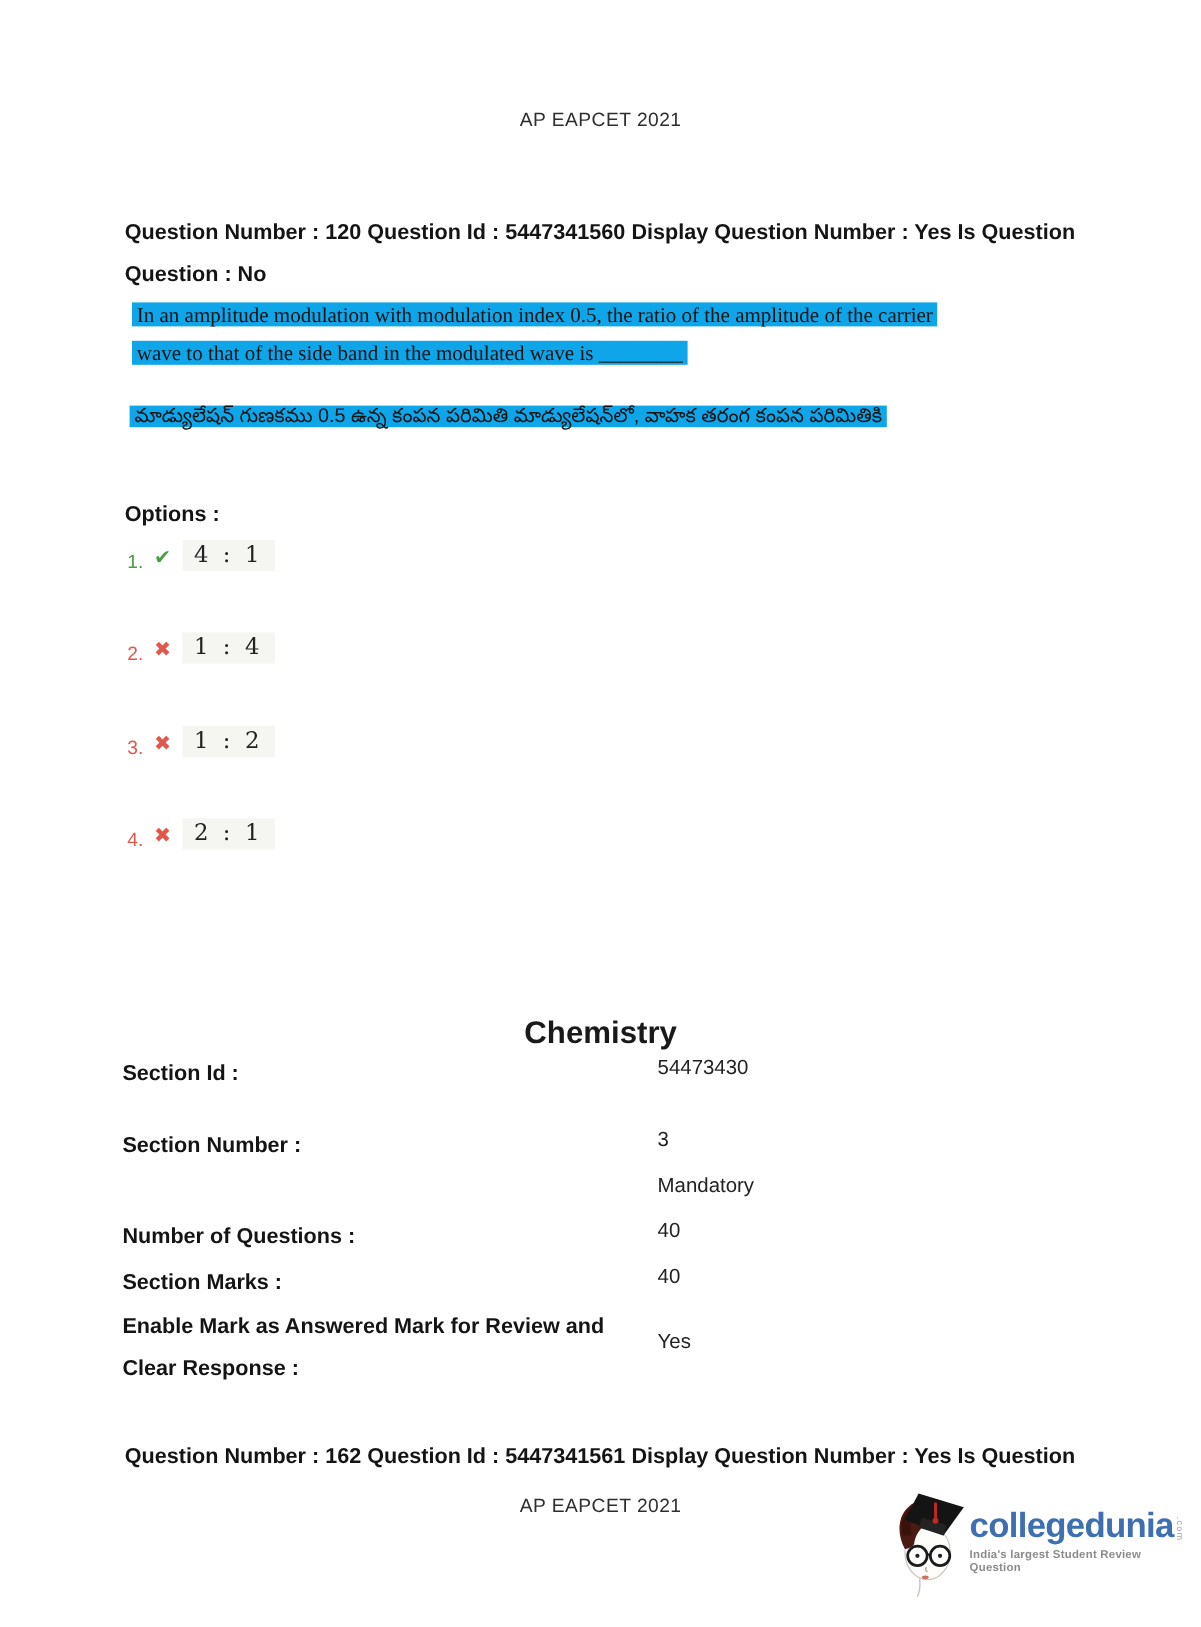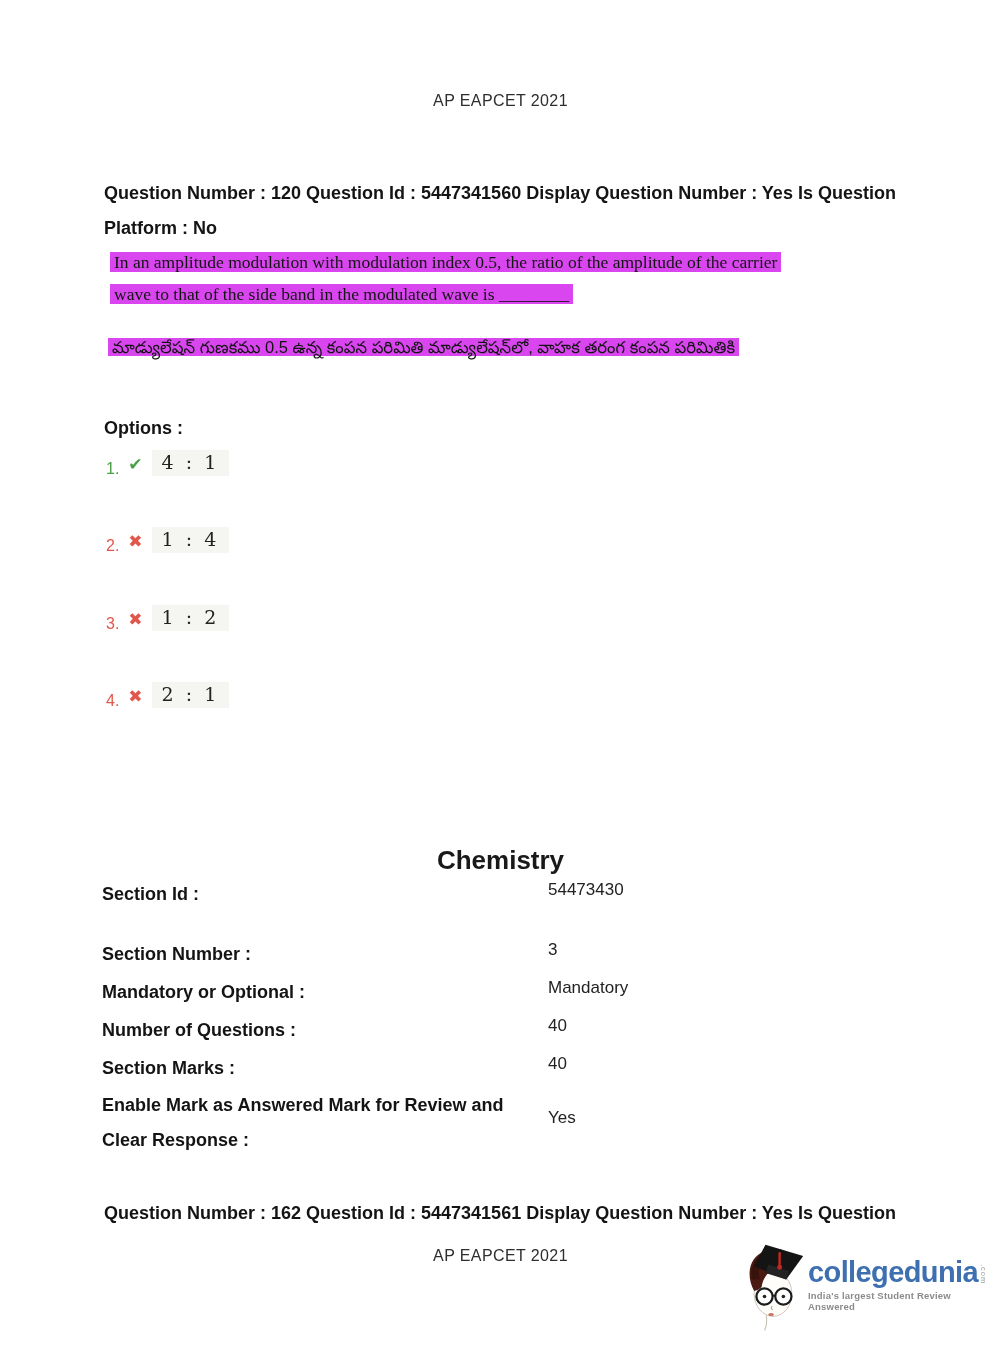--- a/index.html
+++ b/index.html
@@ -21,21 +21,21 @@
     font-weight:700; font-size:18px; line-height:35px; color:#141414;
   }
   .q-en {
     position:absolute; left:110px; top:247px; width:680px;
     font-family:"Liberation Serif", serif; font-size:17.5px; line-height:31.5px; color:#131313;
   }
   .q-te {
     position:absolute; left:108px; top:326px; width:660px;
     font-size:16.5px; line-height:43px; color:#131313;
   }
-  .hl { background:#d946ef; padding:0 4px; }
+  .hl { background:#0ea5e9; padding:0 4px; }
   .options-label {
     position:absolute; left:104px; top:418px;
     font-weight:700; font-size:18px; color:#141414;
   }
   .option {
     position:absolute; left:106px;
     display:flex; align-items:flex-start; gap:9px;
   }
   .opt-num   { font-size:16px; margin-top:10px; }
   .opt-icon  { font-size:17px; margin-top:4px; }
@@ -84,21 +84,21 @@
 </style>
 </head>
 <body>
 
 <div class="page">
 
   <div class="top-title">AP EAPCET 2021</div>
 
   <div class="q-header">
     <div>Question Number : 120 Question Id : 5447341560 Display Question Number : Yes Is Question</div>
-    <div>Platform : No</div>
+    <div>Question : No</div>
   </div>
 
   <div class="q-en">
     <span class="hl">In an amplitude modulation with modulation index 0.5, the ratio of the amplitude of the carrier</span><br>
     <span class="hl">wave to that of the side band in the modulated wave is ________</span>
   </div>
 
   <div class="q-te">
     <span class="hl">మాడ్యులేషన్ గుణకము 0.5 ఉన్న కంపన పరిమితి మాడ్యులేషన్‌లో, వాహక తరంగ కంపన పరిమితికి</span><br>
   </div>
@@ -133,21 +133,20 @@
 
   <div class="sec-row" style="top:877px">
     <div class="sec-label">Section Id :</div>
     <div class="sec-value">54473430</div>
   </div>
   <div class="sec-row" style="top:937px">
     <div class="sec-label">Section Number :</div>
     <div class="sec-value">3</div>
   </div>
   <div class="sec-row" style="top:975px">
-    <div class="sec-label">Mandatory or Optional :</div>
     <div class="sec-value">Mandatory</div>
   </div>
   <div class="sec-row" style="top:1013px">
     <div class="sec-label">Number of Questions :</div>
     <div class="sec-value">40</div>
   </div>
   <div class="sec-row" style="top:1051px">
     <div class="sec-label">Section Marks :</div>
     <div class="sec-value">40</div>
   </div>
@@ -185,17 +184,17 @@
         <ellipse cx="33" cy="77" rx="3" ry="1.6" fill="#cb6f5f"></ellipse>
 
         <path d="M28,78 Q29,88 26,94" stroke="#c9c2b8" stroke-width="1.2" fill="none"></path>
       </svg>
     </span>
     <span class="logo-text">
       <span class="brand-row">
         <span class="brand">collegedunia</span>
         <span class="brand-domain">.com</span>
       </span>
-      <div class="tagline">India's largest Student Review Answered</div>
+      <div class="tagline">India's largest Student Review Question</div>
     </span>
   </div>
 
 </div>
 
 </body></html>

